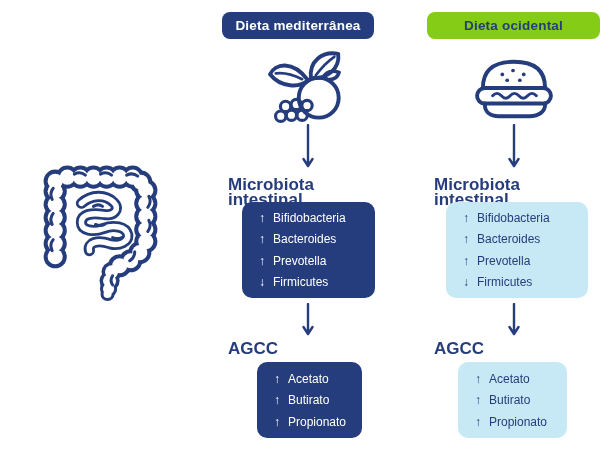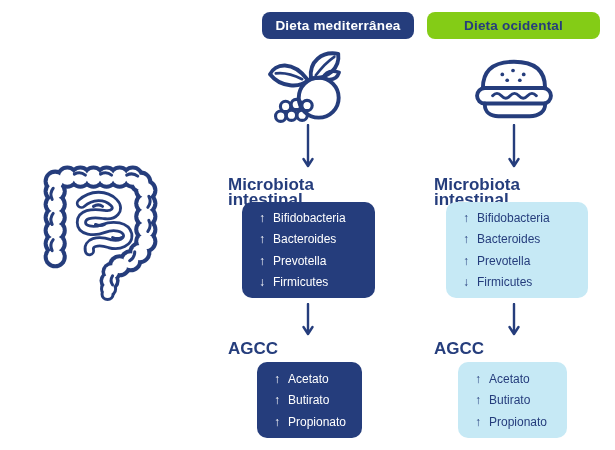--- a/index.html
+++ b/index.html
@@ -104,21 +104,21 @@
           <path d="M 115 66 q 3 6 -1 11"></path>
           <path d="M 101 97 q 0 6 -5 9"></path>
         <path d="M 79 121 q -3 5 0 9"></path>
         <path d="M 60 52 q 5 -3 9 0"></path>
           <path d="M 62 70 q 5 2 9 0"></path>
           <path d="M 79 83 q 5 2 9 0"></path>
       </g>
     </svg>
   </div>
 
-  <div class="abs badge dark" style="left:222px;top:12px;width:152px;margin-left:40px;">Dieta mediterrânea</div>
+  <div class="abs badge dark" style="left:222px;top:12px;width:152px;">Dieta mediterrânea</div>
 
   <div class="abs" style="left:263px;top:48px;width:90px;height:76px;">
     <svg width="90" height="76" viewBox="0 0 92 78">
       <path d="M 49 31 C 47 14 60 3 77 6 C 79 21 66 32 49 31 Z" fill="#fff" class="stroke" style="stroke-width:4"></path>
       <path class="stroke" style="stroke-width:2.8" d="M 54 28 C 60 20 67 13 73 9"></path>
       <path d="M 46 33 C 30 12 12 16 7 27 C 18 41 38 41 46 33 Z" fill="#fff" class="stroke" style="stroke-width:4"></path>
       <path class="stroke" style="stroke-width:2.8" d="M 40 32 C 30 27 20 25 13 26"></path>
       <circle cx="57" cy="51" r="20.5" fill="#fff" class="stroke" style="stroke-width:4"></circle>
       <path class="stroke" style="stroke-width:3.6" d="M 61 31 q 5 -10 17 -6 q -3 9 -13 7"></path>
       <g fill="#fff" class="stroke" style="stroke-width:3.2">

